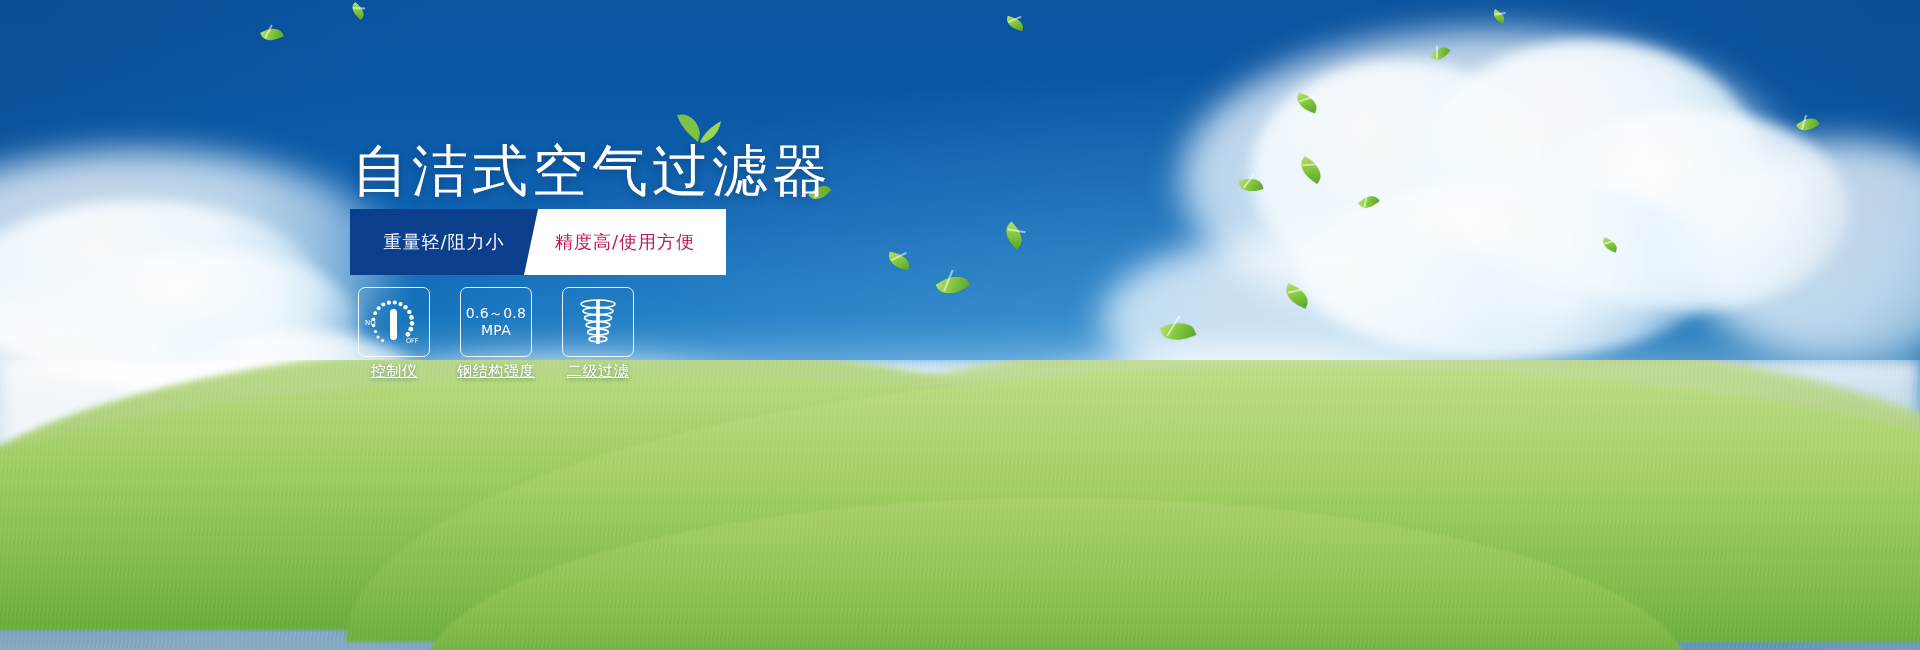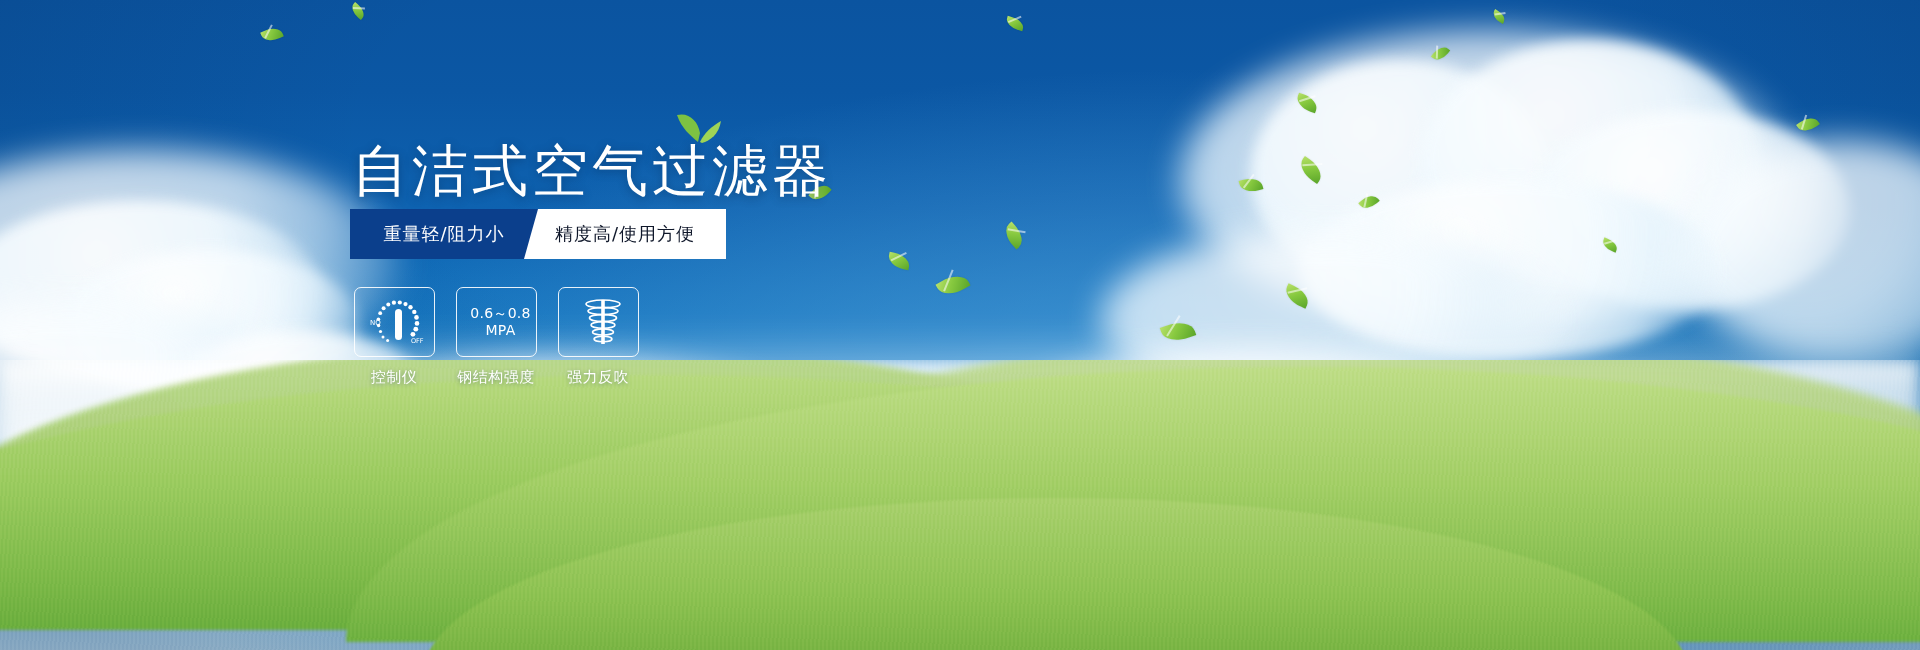--- a/index.html
+++ b/index.html
@@ -134,70 +134,70 @@
     position: absolute;
     left: 676px; top: 92px;
     width: 46px; height: 34px;
   }
 
   .tags { position: absolute; left: 350px; top: 192px; display: flex; align-items: stretch; }
   .tag {
     height: 42px;
     display: flex; align-items: center; justify-content: center;
     font-size: 18px; letter-spacing: 1px;
-    padding: 4px 20px;
+    padding: 12px 20px;
     white-space: nowrap;
     font-family: "DejaVu Sans", "Liberation Sans", sans-serif;
   }
   .tag-primary {
     background: #0b3f8c;
     color: #ffffff;
     width: 148px;
     clip-path: polygon(0 0, 100% 0, 100% 100%, 0 100%);
   }
   .tag-secondary {
     background: #ffffff;
-    color: #0f172a;
+    color: #be185d;
     width: 162px;
     margin-left: -14px;
     clip-path: polygon(14px 0, 100% 0, 100% 100%, 0 100%);
   }
 
   .features {
     position: absolute;
     left: 358px; top: 270px;
     display: flex;
     gap: 30px;
   }
   .feature { width: 72px; display: flex; flex-direction: column; align-items: center; }
   .feature-box {
     width: 70px; height: 68px;
     border: 1.6px solid rgba(255,255,255,.9);
     border-radius: 7px;
     display: flex; flex-direction: column;
     align-items: center; justify-content: center;
     color: #ffffff;
     position: relative;
-    padding-left: 9px;
   }
   .feature-text {
     font-size: 14px;
     line-height: 17px;
     text-align: center;
     letter-spacing: .3px;
     font-family: "DejaVu Sans", "Liberation Sans", sans-serif;
   }
   .feature-label {
-    margin-top: 11px;
+    margin-top: 5px;
     font-size: 15px;
     color: #ffffff;
     white-space: nowrap;
     letter-spacing: .5px;
     text-shadow: 0 1px 4px rgba(6,40,80,.4);
     font-family: "DejaVu Sans", "Liberation Sans", sans-serif;
+    text-decoration: underline;
   }
 </style>
 </head>
 <body>
 
 <div id="banner">
 
   <div class="sky"></div>
   <div class="sky-vignette"></div>
 
@@ -313,20 +313,20 @@
               <ellipse cx="25" cy="8" rx="17" ry="4"></ellipse>
               <ellipse cx="25" cy="15" rx="15" ry="3.6"></ellipse>
               <ellipse cx="25" cy="22" rx="13.5" ry="3.4"></ellipse>
               <ellipse cx="25" cy="29" rx="12" ry="3.2"></ellipse>
               <ellipse cx="25" cy="36" rx="10.5" ry="3"></ellipse>
               <ellipse cx="25" cy="43" rx="9" ry="2.8"></ellipse>
             </g>
             <rect x="23.2" y="4" width="3.6" height="44" fill="#ffffff"></rect>
           </svg>
         </div>
-        <div class="feature-label">强力反吹</div>
+        <div class="feature-label">二级过滤</div>
       </div>
 
 
 
     </div>
   </div>
 </div>
 
 </body></html>

